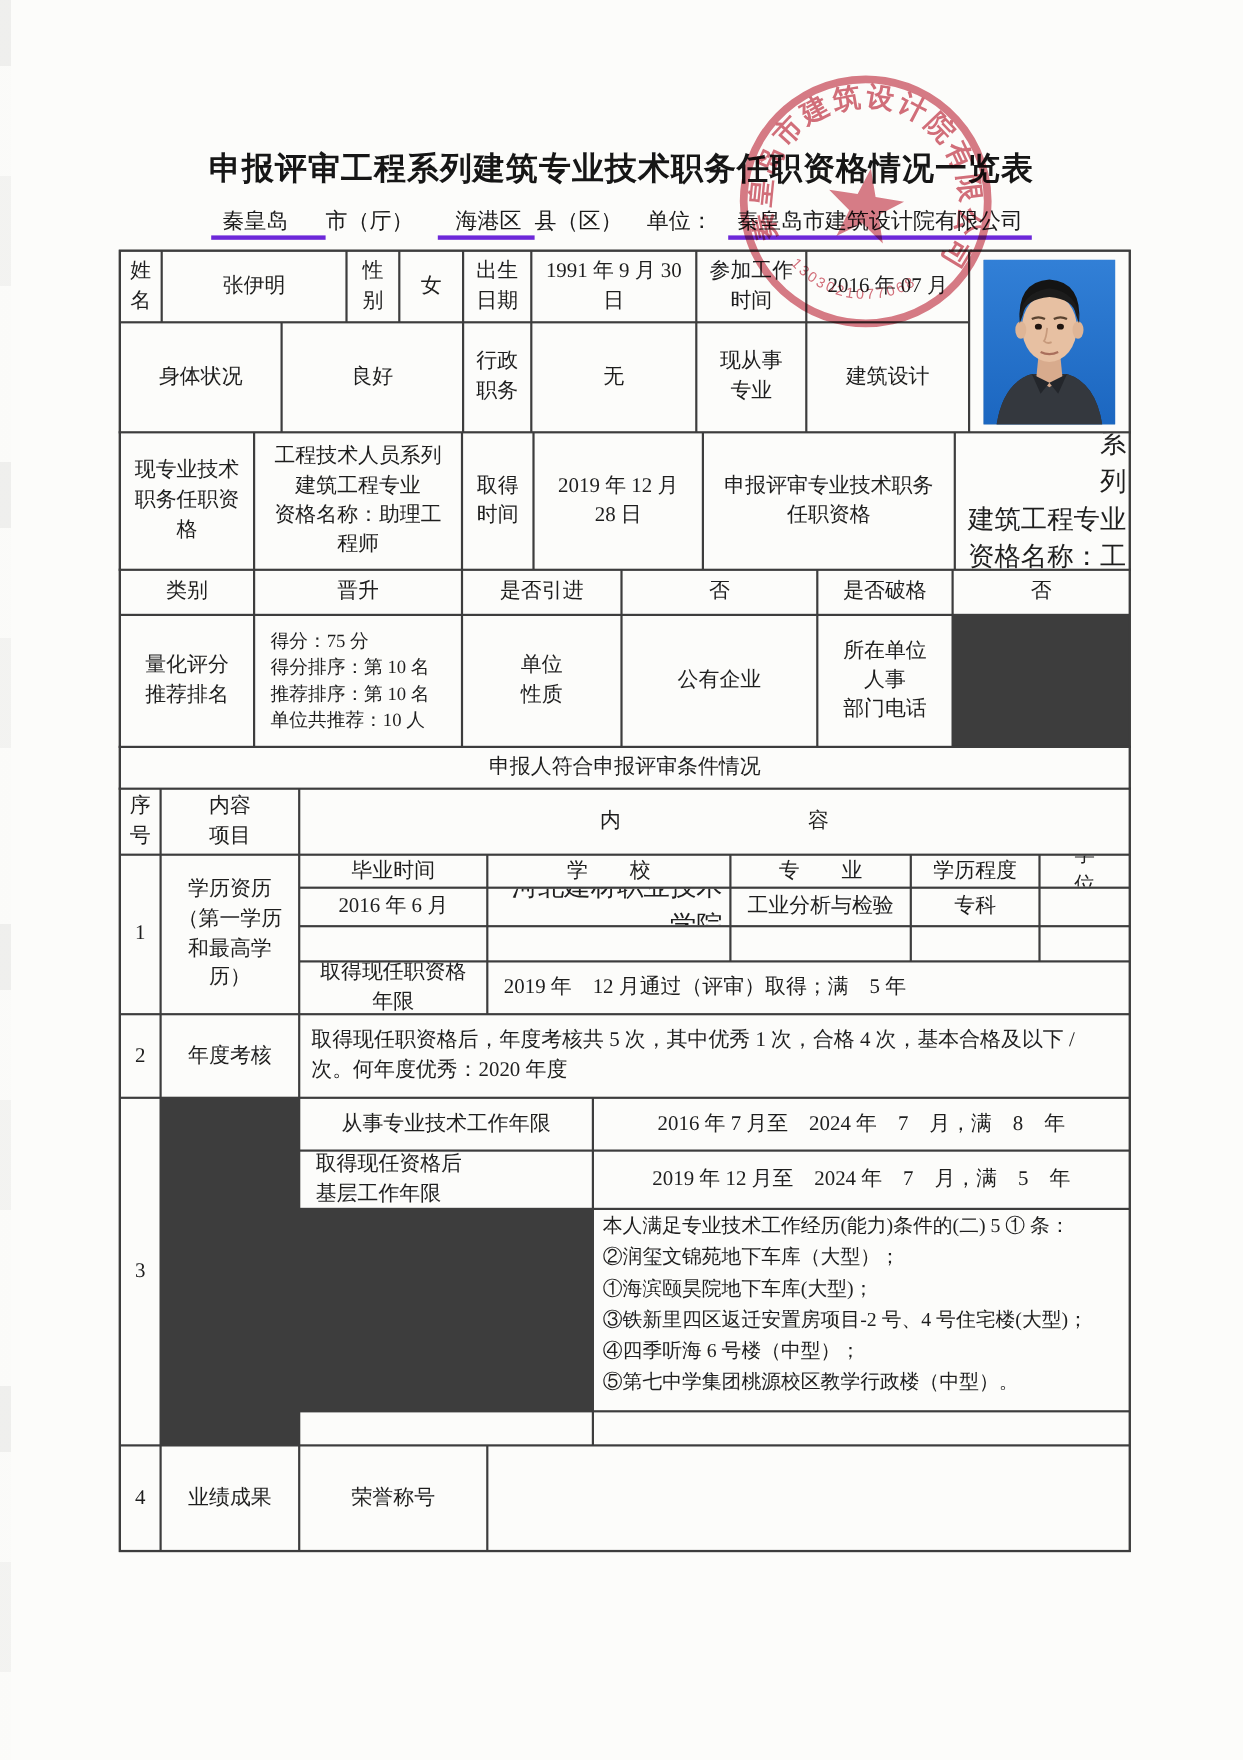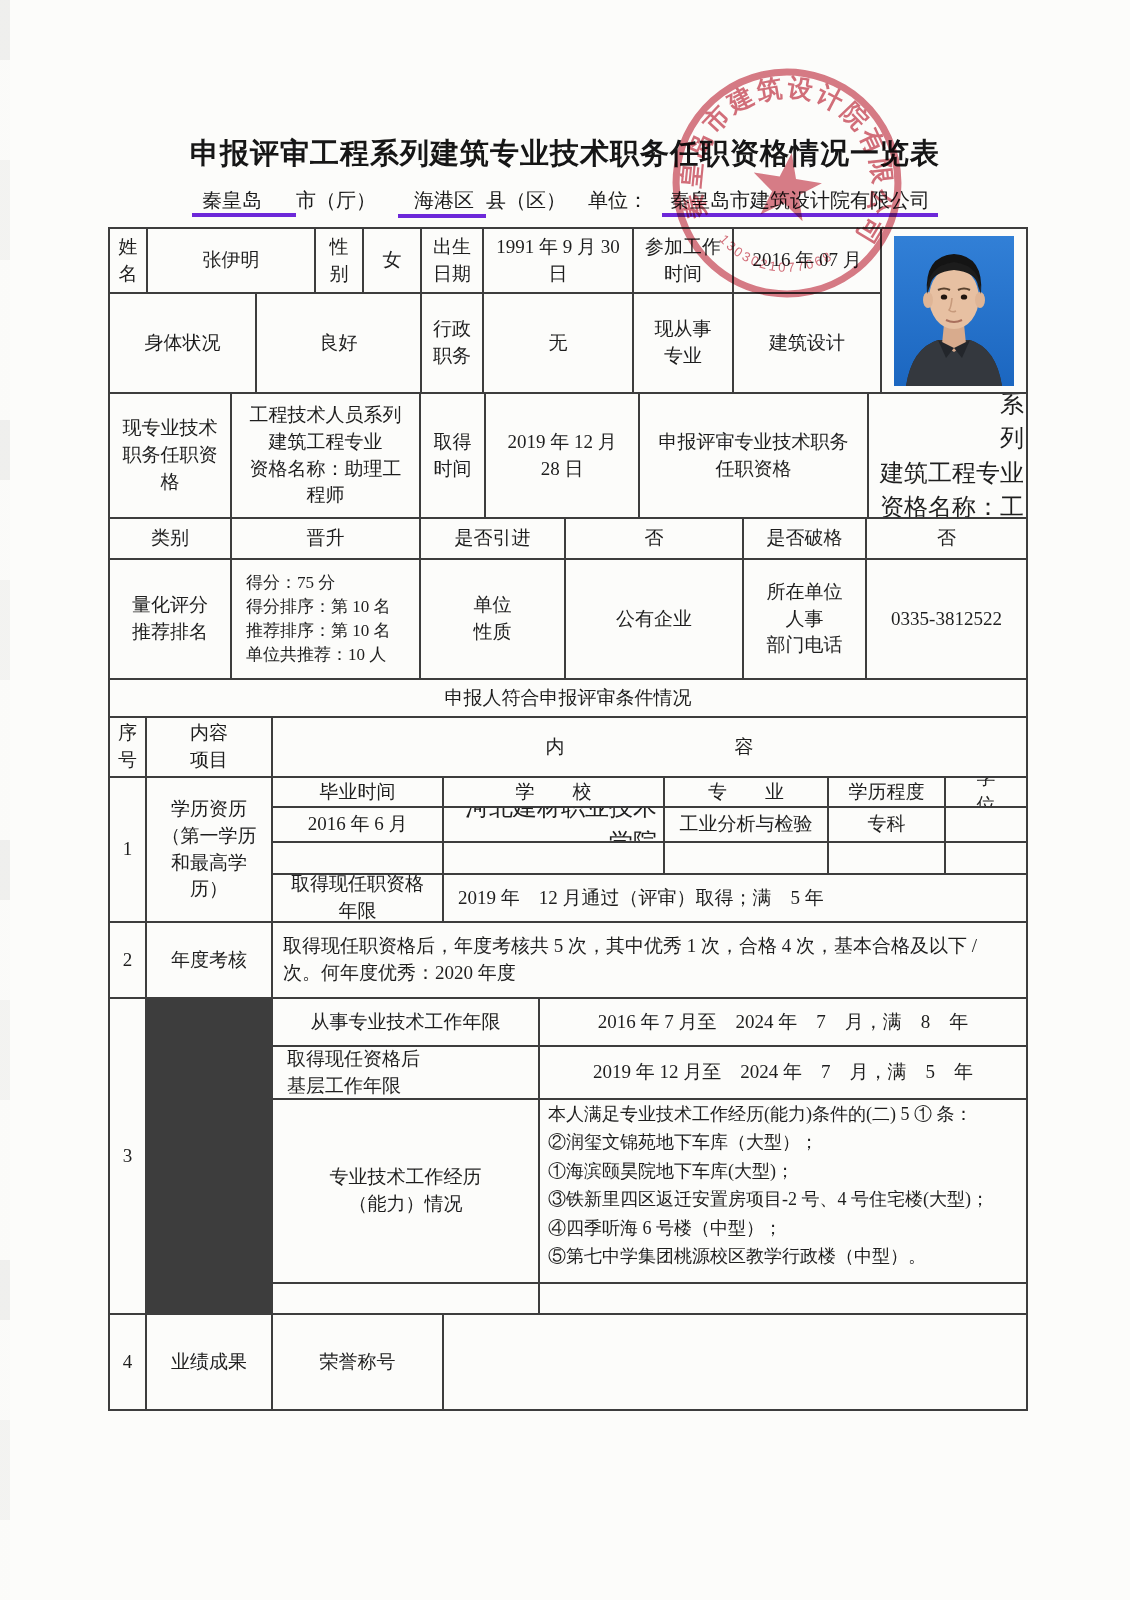--- a/index.html
+++ b/index.html
@@ -31,21 +31,21 @@
   }
   .subtitle{
     margin-top:13px;
     margin-bottom:9px;
     text-align:center;
     font-size:20px;
     color:#1a1a1a;
   }
   .u{border-bottom:4px solid #6d28d9;display:inline-block;line-height:1.15;}
   .u.city{padding:0 34px 1px 10px;}
-  .u.county{padding:0 12px 1px 16px;font-family:Liberation Mono, monospace;}
+  .u.county{padding:0 12px 1px 16px;}
   .u.unit{padding:0 8px 1px 8px;}
   .gap-s{display:inline-block;width:14px;}
   .gap-m{display:inline-block;width:22px;}
 
   
   .tbl{
     display:grid;
     background:#3d3d3d;
     border:2px solid #3d3d3d;
     gap:2px;
@@ -197,21 +197,20 @@
     <div class="cell pre left f17 pad-l" style="grid-area:2/2">得分：75 分
 得分排序：第 10 名
 推荐排序：第 10 名
 单位共推荐：10 人</div>
     <div class="cell pre" style="grid-area:2/3">单位
 性质</div>
     <div class="cell" style="grid-area:2/4">公有企业</div>
     <div class="cell pre" style="grid-area:2/5">所在单位
 人事
 部门电话</div>
-    <div class="cell" style="grid-area:2/6">0335-3812522</div>
   </div>
 
   <div class="tbl t4">
     <div class="cell" style="grid-area:1/1">申报人符合申报评审条件情况</div>
   </div>
 
   <div class="tbl t5">
 
     <div class="cell pre" style="grid-area:1/1">序
 号</div>
@@ -250,22 +249,20 @@
     <div class="cell" style="grid-area:6/2">年度考核</div>
     <div class="cell pre left" style="grid-area:6/3/7/10;padding:4px 10px">取得现任职资格后，年度考核共 5 次，其中优秀 1 次，合格 4 次，基本合格及以下 /
 次。何年度优秀：2020 年度</div>
 
     <div class="cell" style="grid-area:7/1/11/2">3</div>
     <div class="cell" style="grid-area:7/3/8/6">从事专业技术工作年限</div>
     <div class="cell" style="grid-area:7/6/8/10">2016 年 7 月至　2024 年　7　月，满　8　年</div>
     <div class="cell pre left pad-l" style="grid-area:8/3/9/6">取得现任资格后
 基层工作年限</div>
     <div class="cell" style="grid-area:8/6/9/10">2019 年 12 月至　2024 年　7　月，满　5　年</div>
-    <div class="cell pre" style="grid-area:9/3/10/6">专业技术工作经历
-（能力）情况</div>
     <div class="cell exp-list" style="grid-area:9/6/10/10;align-items:flex-start">
       <div>
         <div>本人满足专业技术工作经历(能力)条件的(二) 5 ① 条：</div>
         <div>②润玺文锦苑地下车库（大型）；</div>
         <div>①海滨颐昊院地下车库(大型)；</div>
         <div>③铁新里四区返迁安置房项目-2 号、4 号住宅楼(大型)；</div>
         <div>④四季听海 6 号楼（中型）；</div>
         <div>⑤第七中学集团桃源校区教学行政楼（中型）。</div>
       </div>
     </div>

